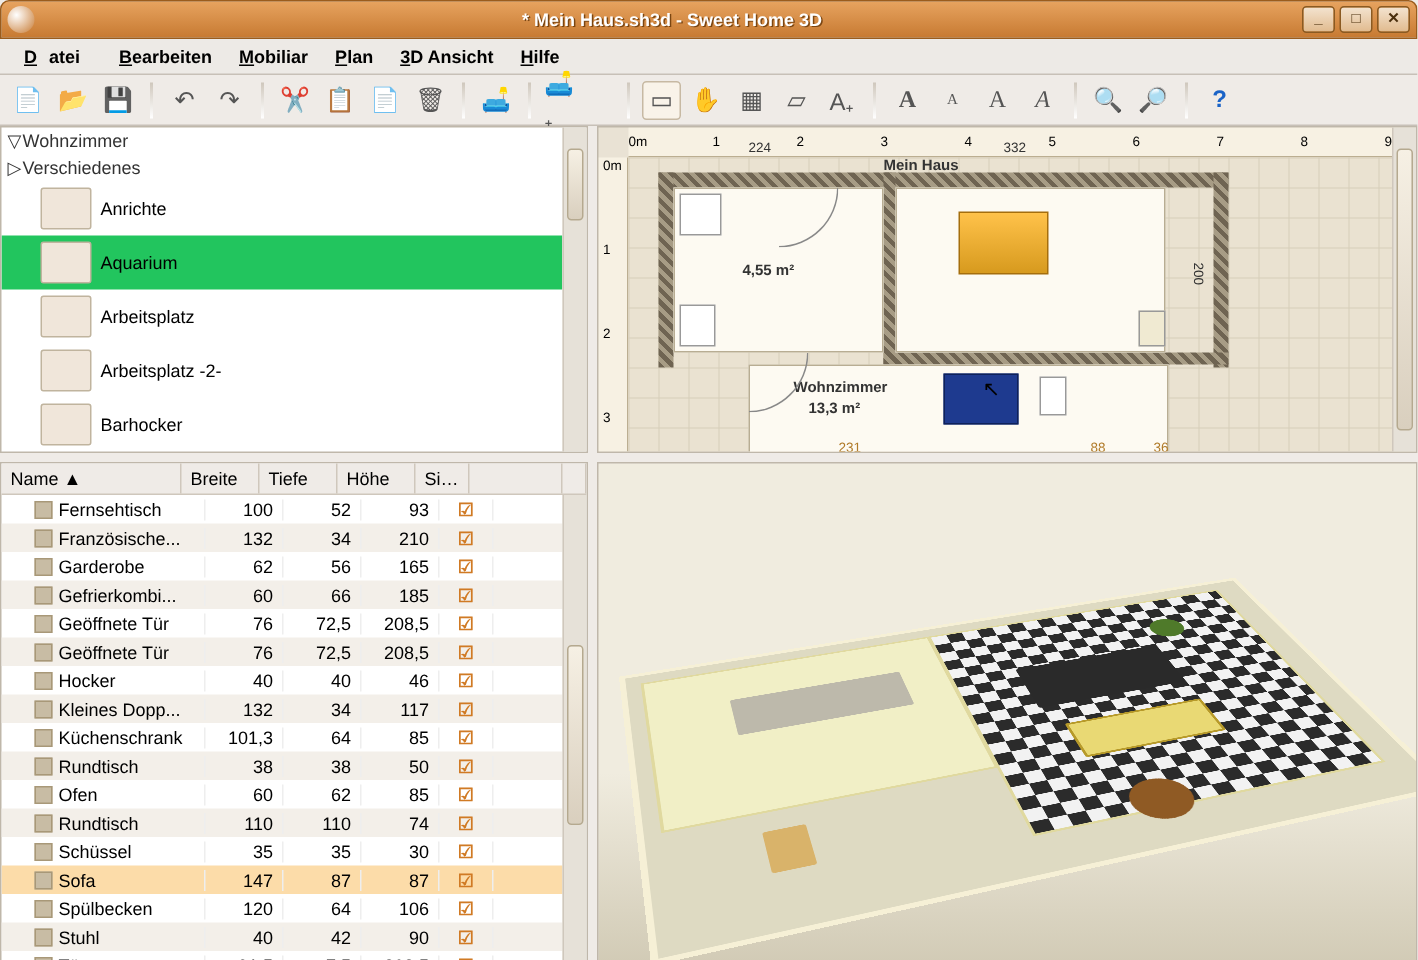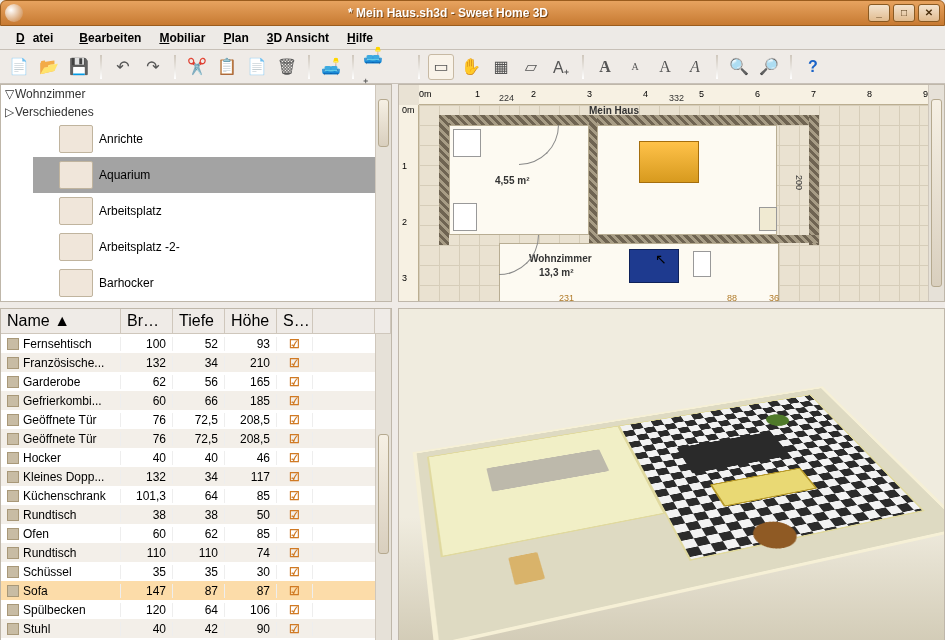--- a/index.html
+++ b/index.html
@@ -24,33 +24,33 @@
   
   .content { display: grid; grid-template-columns: 392px 6px 1fr; grid-template-rows: 218px 6px 1fr; height: calc(640px - 26px - 24px - 34px); }
   .split-v { background: #efebe7; cursor: col-resize; }
   .split-h { background: #efebe7; cursor: row-resize; grid-column: 1 / span 3; }
 
   
   .catalog { border: 1px solid #bfb7aa; background: #fff; display: flex; position: relative; }
   .catalog .list { flex: 1; overflow: hidden; }
   .cat-head { padding: 2px 4px; font-size: 12px; color: #333; }
   .cat-head .tri { display: inline-block; width: 10px; }
-  .cat-item { display: flex; align-items: center; height: 36px; padding-left: 26px; gap: 6px; margin-left: 32px; }
-  .cat-item.sel { background: #a3a3a3; }
+  .cat-item { display: flex; align-items: center; height: 36px; padding-left: 26px; gap: 6px; }
+  .cat-item.sel { background: #22c55e; }
   .cat-icon { width: 34px; height: 28px; background: #f0e6da; border: 1px solid #c0b49e; border-radius: 2px; }
   .scroll { width: 16px; background: #e6e1d8; border-left: 1px solid #cfc7bc; position: relative; }
   .scroll .thumb { position: absolute; left: 2px; right: 2px; background: linear-gradient(#f6f0e4,#d9cfbe); border: 1px solid #b5a98f; border-radius: 3px; }
 
   
   .furntable { border: 1px solid #bfb7aa; background: #fff; display: flex; flex-direction: column; }
   .ft-head { display: grid; grid-template-columns: 120px 52px 52px 52px 36px 1fr 16px; background: #efebe7; border-bottom: 1px solid #cfc7bc; }
-  .ft-head div { padding: 3px 6px; border-right: 1px solid #cfc7bc; font-size: 16px; white-space: nowrap; overflow: hidden; text-overflow: ellipsis; cursor: pointer; }
+  .ft-head div { padding: 3px 6px; border-right: 1px solid #cfc7bc; font-size: 12px; white-space: nowrap; overflow: hidden; text-overflow: ellipsis; cursor: pointer; }
   .ft-body { flex: 1; overflow: hidden; position: relative; display: flex; }
   .ft-rows { flex: 1; }
-  .ft-row { display: grid; grid-template-columns: 120px 52px 52px 52px 36px; height: 19px; align-items: center; font-size: 12px; }
+  .ft-row { display: grid; grid-template-columns: 120px 52px 52px 52px 36px; height: 19px; align-items: center; font-size: 12px; padding-left: 16px; }
   .ft-row.alt { background: #f3efe9; }
   .ft-row.sel { background: #fcdca9; }
   .ft-row div { padding: 0 6px; border-right: 1px solid #eee; white-space: nowrap; overflow: hidden; }
   .ft-row .num { text-align: right; }
   .ft-row .chk { text-align: center; color: #d07a24; font-weight: bold; }
   .ft-row .nm { display:flex; align-items:center; gap:4px; }
   .ft-row .ic { width:12px; height:12px; background:#c8bca4; border:1px solid #a89878; }
 
   
   .planwrap { border: 1px solid #bfb7aa; background: #e9e2d4; position: relative; display:flex; }

